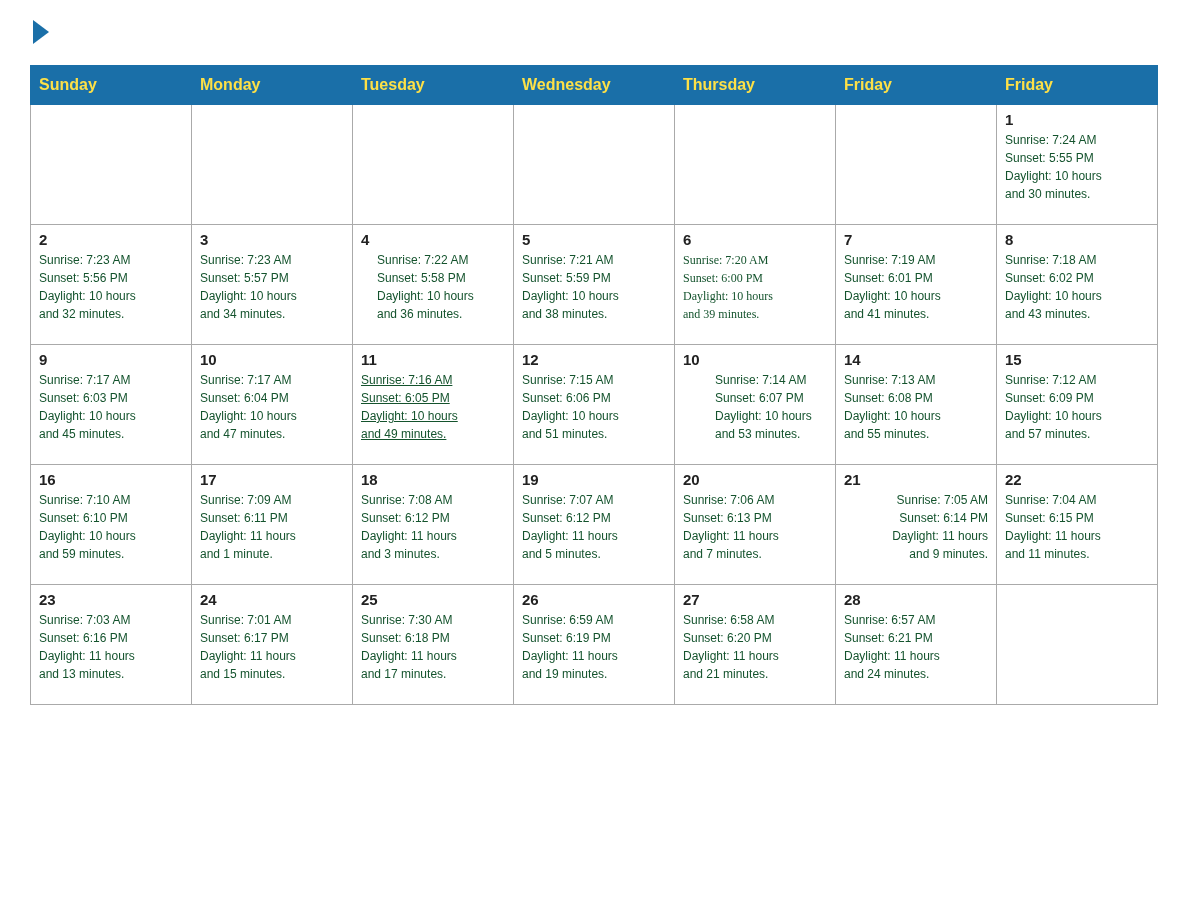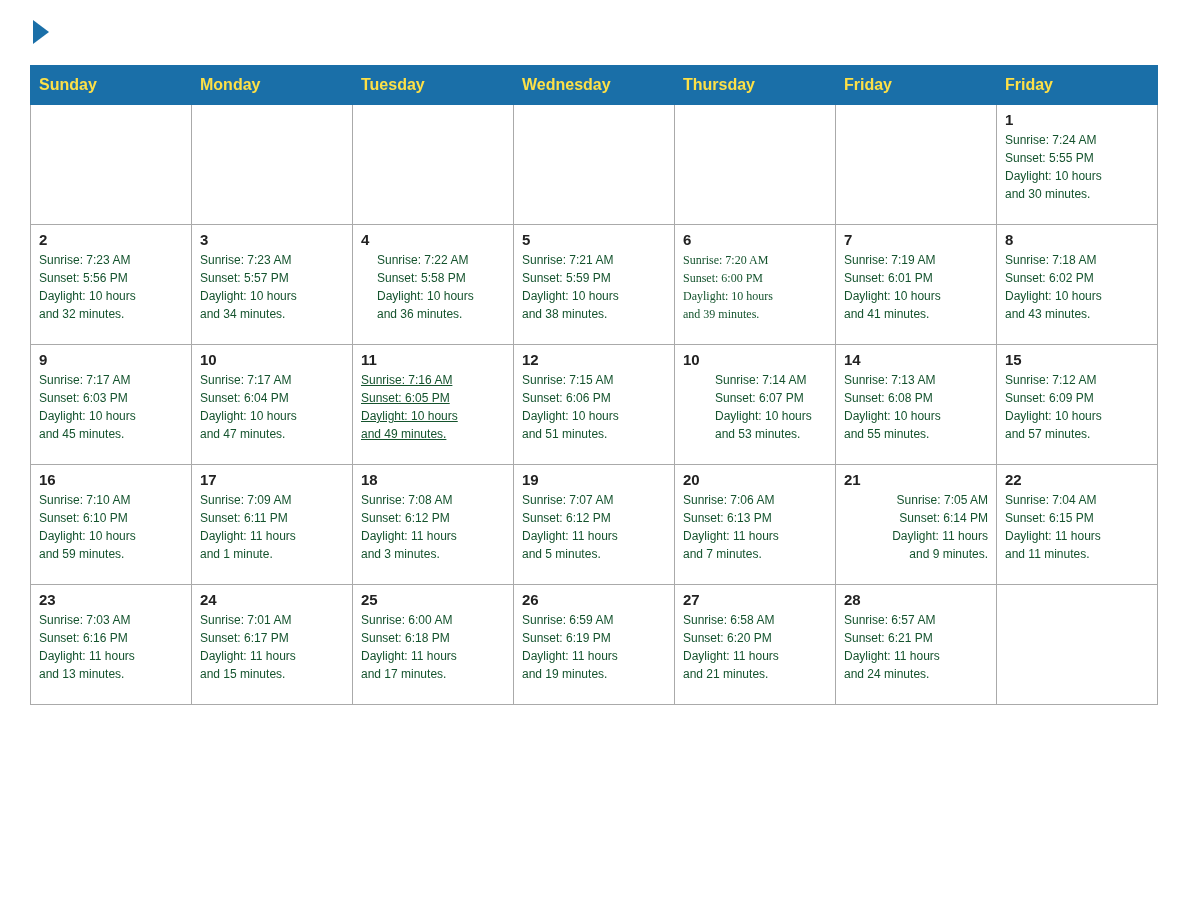--- a/index.html
+++ b/index.html
@@ -314,21 +314,21 @@
         </td>
         <td>
           <span class="day-num">24</span>
           <div class="day-info" style="white-space: pre-line;">Sunrise: 7:01 AM
 Sunset: 6:17 PM
 Daylight: 11 hours
 and 15 minutes.</div>
         </td>
         <td>
           <span class="day-num">25</span>
-          <div class="day-info" style="white-space: pre-line;">Sunrise: 6:00 AM
+          <div class="day-info" style="white-space: pre-line;">Sunrise: 7:30 AM
 Sunset: 6:18 PM
 Daylight: 11 hours
 and 17 minutes.</div>
         </td>
         <td>
           <span class="day-num">26</span>
           <div class="day-info" style="white-space: pre-line;">Sunrise: 6:59 AM
 Sunset: 6:19 PM
 Daylight: 11 hours
 and 19 minutes.</div>

